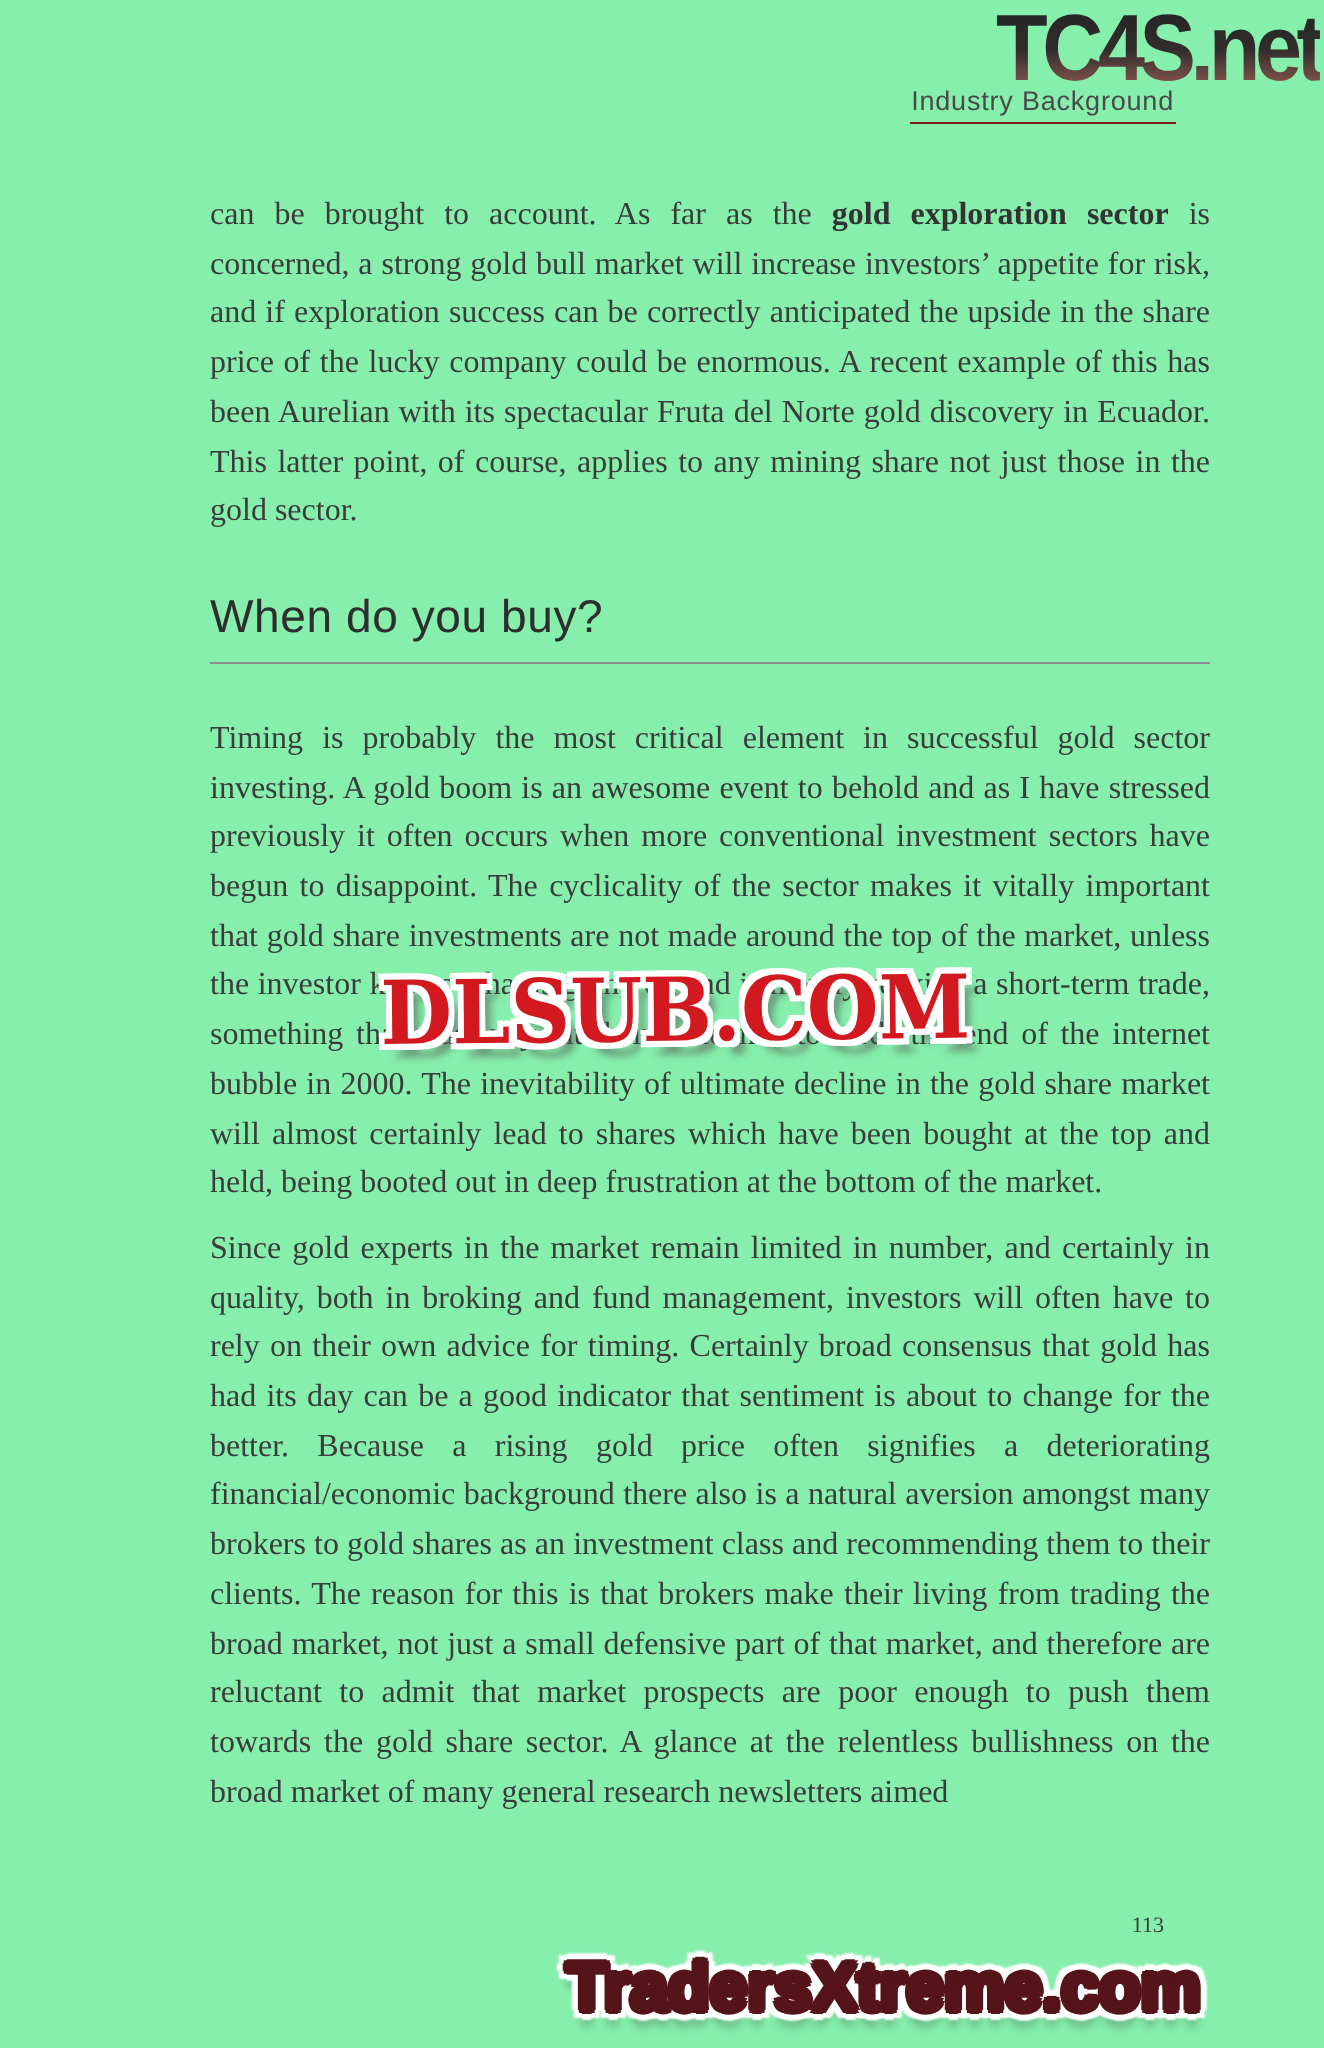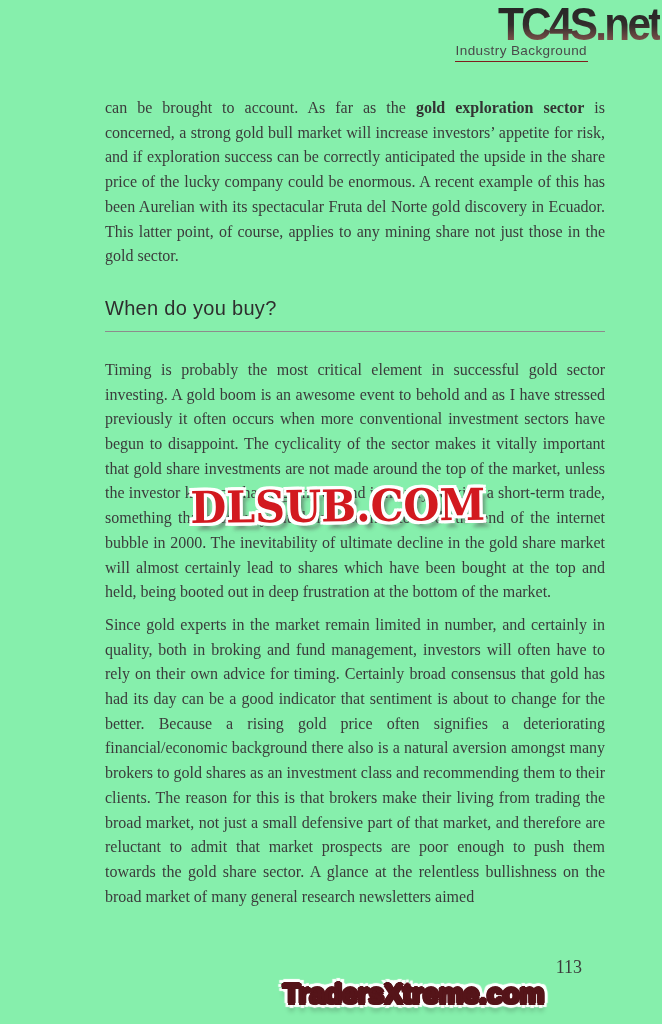--- a/index.html
+++ b/index.html
@@ -56,21 +56,21 @@
     color: #3b3b3b;
     text-align: justify;
     margin-left: 21px;
   }
   .para { margin: 0 0 8px 0; }
   .para b { font-weight: 700; color: #333333; }
   .section-heading {
     margin: 26px 0 0 0;
     font-family: "Liberation Sans", sans-serif;
     font-weight: 400;
-    font-size: 20px;
+    font-size: 23px;
     line-height: 27px;
     letter-spacing: 0.3px;
     color: #2e2e2e;
     text-align: left;
   }
   .heading-rule {
     border: none;
     border-top: 1.7px solid #8c8c8c;
     margin: 9px 0 0 0;
     width: 100%;
@@ -96,21 +96,21 @@
       -2px -2px 0 #ffffff, 2px -2px 0 #ffffff, -2px 2px 0 #ffffff, 2px 2px 0 #ffffff,
       -3px -3px 0 #ffffff, 3px -3px 0 #ffffff, -3px 3px 0 #ffffff, 3px 3px 0 #ffffff,
       6px 7px 4px rgba(80, 80, 80, 0.5);
   }
   .wm-bottom {
     position: absolute;
     left: 283px;
     top: 971px;
     font-family: "Liberation Sans", sans-serif;
     font-weight: 700;
-    font-size: 28px;
+    font-size: 34px;
     line-height: 46px;
     letter-spacing: 0px;
     white-space: nowrap;
     background: linear-gradient(180deg, #e07e83 0%, #d05a62 45%, #ae3841 100%);
     -webkit-background-clip: text;
     background-clip: text;
     color: transparent;
     text-shadow:
       -2px 0 0 #551419, 2px 0 0 #551419, 0 -2px 0 #551419, 0 2px 0 #551419,
       -1.5px -1.5px 0 #551419, 1.5px -1.5px 0 #551419, -1.5px 1.5px 0 #551419, 1.5px 1.5px 0 #551419,
@@ -118,21 +118,21 @@
       -4px -4px 1px #ffffff, 4px -4px 1px #ffffff, -4px 4px 1px #ffffff, 4px 4px 1px #ffffff,
       0 8px 5px rgba(0, 0, 0, 0.28);
   }
 
   
   .page-num {
     position: absolute;
     top: 957px;
     right: 80px;
     font-family: "Liberation Serif", serif;
-    font-size: 18px;
+    font-size: 11px;
     color: #3b3b3b;
   }
 </style>
 </head>
 <body>
 
 <div id="page">
 
   <div class="logo">TC4S.net</div>
   <div class="chapter">Industry Background</div>

